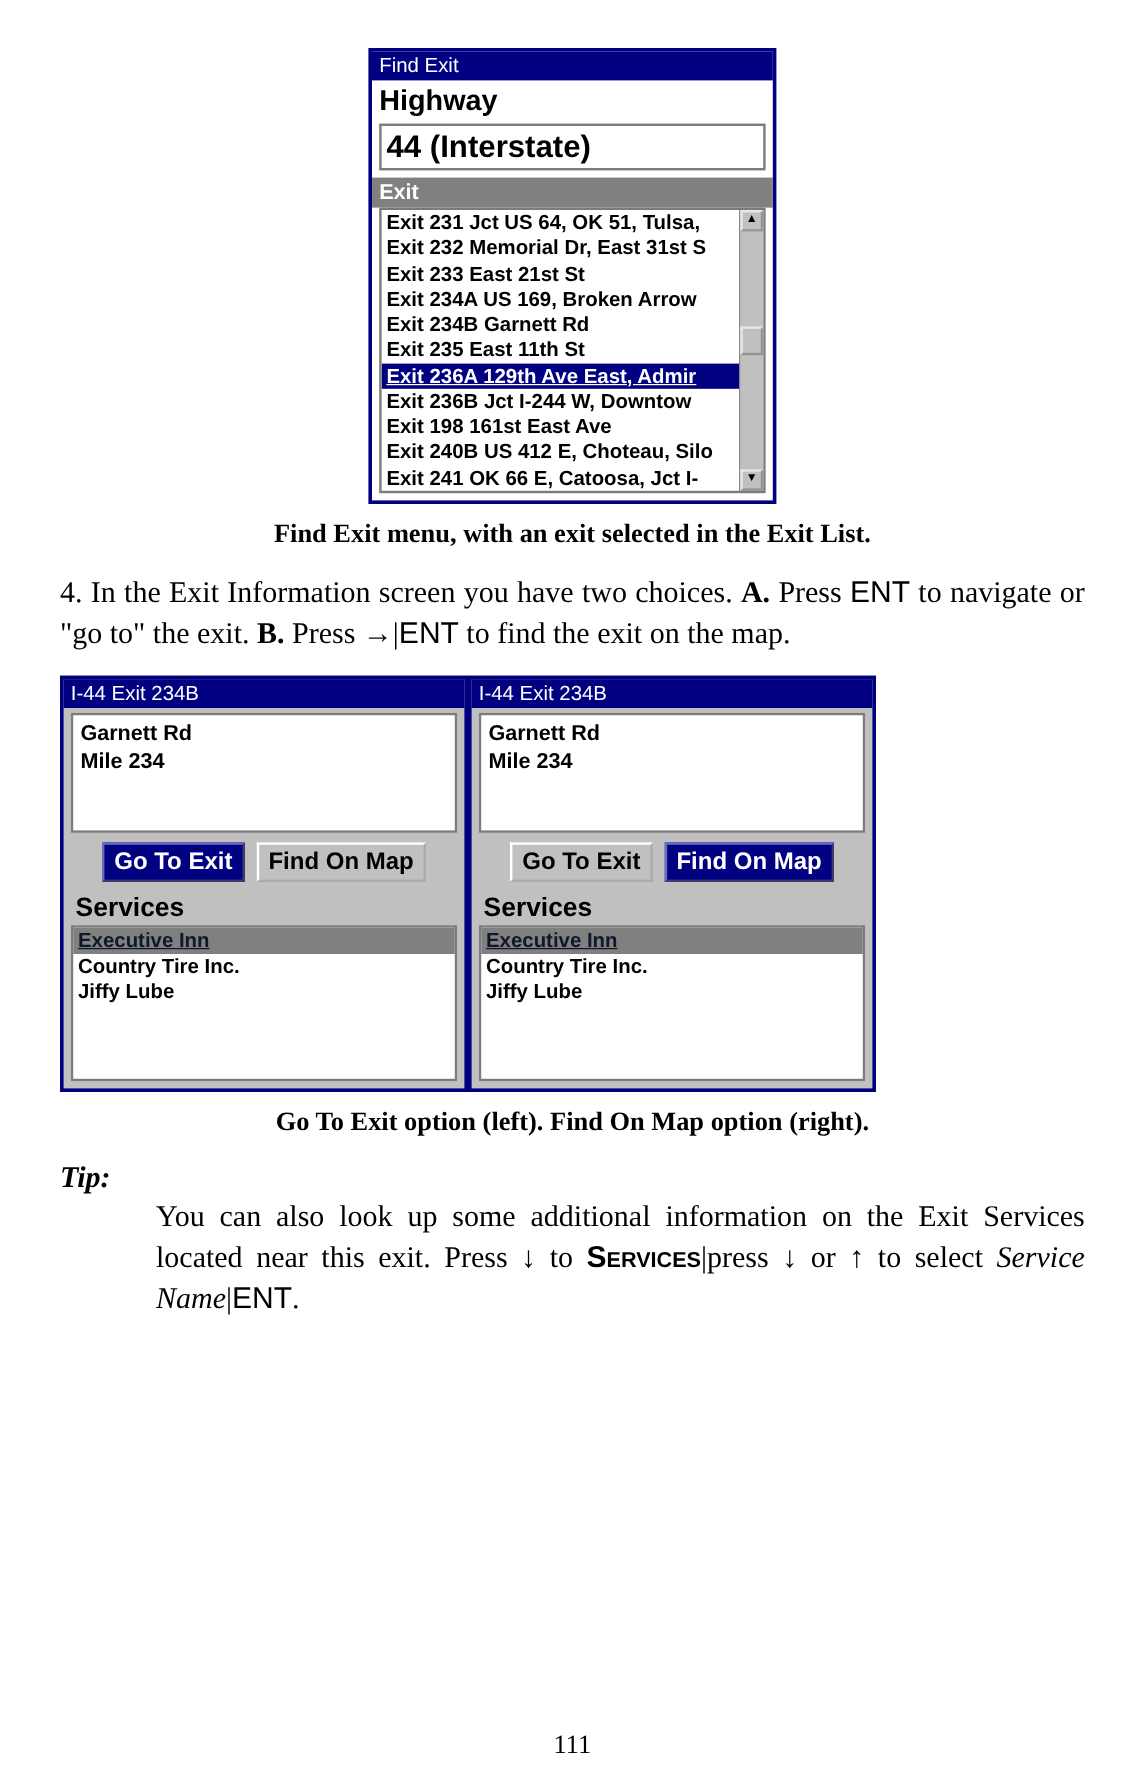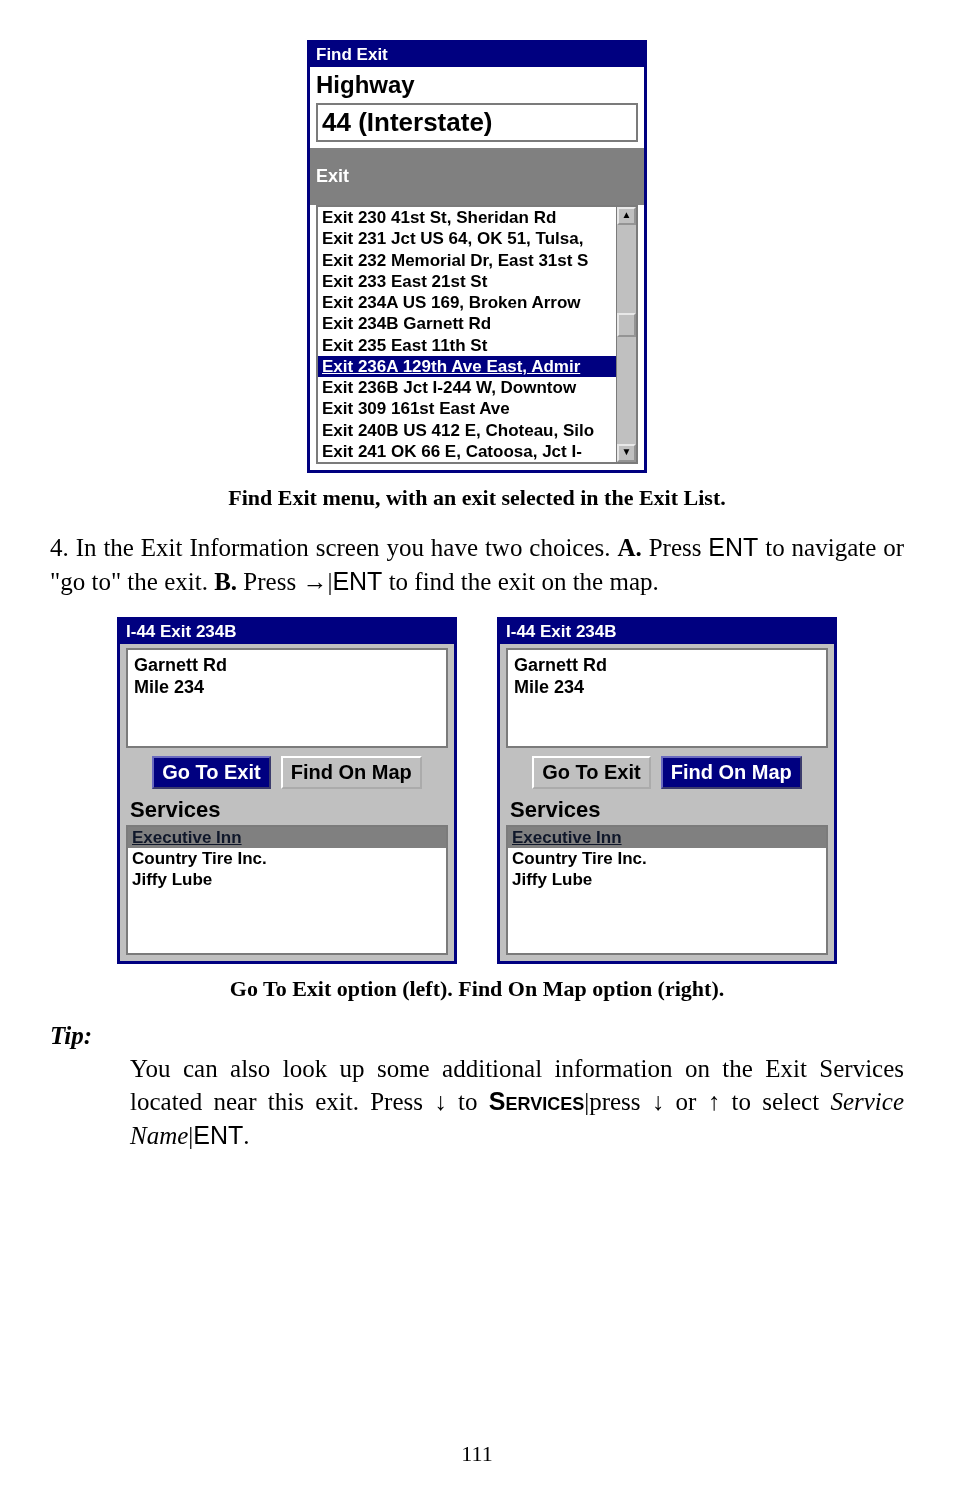--- a/index.html
+++ b/index.html
@@ -52,21 +52,21 @@
   
   .find-exit-window {
     width: 340px;
     border: 3px solid #000080;
     background: #fff;
     font-family: Arial, Helvetica, sans-serif;
   }
   .titlebar-dark {
     background: #000080;
     color: #fff;
-    font-weight: bold;
+    font-weight: normal;
     padding: 2px 6px;
     font-size: 17px;
     font-family: Arial, Helvetica, sans-serif;
   }
   .highway-label {
     font-size: 24px;
     font-weight: bold;
     padding: 4px 6px;
     font-family: Arial, Helvetica, sans-serif;
   }
@@ -75,21 +75,21 @@
     border: 2px solid #7b7b7b;
     padding: 2px 4px;
     font-size: 26px;
     font-weight: bold;
     font-family: Arial, Helvetica, sans-serif;
   }
   .section-grey {
     background: #808080;
     color: #fff;
     font-weight: bold;
-    padding: 18px 6px;
+    padding: 2px 6px;
     font-size: 18px;
     font-family: Arial, Helvetica, sans-serif;
   }
   .exit-list-wrap {
     margin: 0 6px 6px 6px;
     border: 2px solid #7b7b7b;
     display: flex;
     font-family: Arial, Helvetica, sans-serif;
   }
   .exit-list {
@@ -128,22 +128,20 @@
     left: 0; right: 0;
     top: 40%;
     height: 24px;
     background: #c0c0c0;
     border: 2px outset #e8e8e8;
   }
 
   
   .two-panels {
     display: flex;
-    justify-content: center;
-    gap: 40px;
     margin-bottom: 6px;
   }
   .exit-info-window {
     width: 340px;
     border: 3px solid #000080;
     background: #c0c0c0;
     font-family: Arial, Helvetica, sans-serif;
     display: flex;
     flex-direction: column;
   }
@@ -200,30 +198,29 @@
 <body>
 
 <div class="figure-block">
   <div class="find-exit-window">
     <div class="titlebar-dark">Find Exit</div>
     <div class="highway-label">Highway</div>
     <div class="highway-value">44 (Interstate)</div>
     <div class="section-grey">Exit</div>
     <div class="exit-list-wrap">
       <div class="exit-list" id="exit-list">
-          <div>Exit 230 41st St, Sheridan Rd</div>
           <div>Exit 231 Jct US 64, OK 51, Tulsa,</div>
           <div>Exit 232 Memorial Dr, East 31st S</div>
           <div>Exit 233 East 21st St</div>
           <div>Exit 234A US 169, Broken Arrow</div>
           <div>Exit 234B Garnett Rd</div>
           <div>Exit 235 East 11th St</div>
           <div class="exit-selected">Exit 236A 129th Ave East, Admir</div>
           <div>Exit 236B Jct I-244 W, Downtow</div>
-          <div>Exit 309 161st East Ave</div>
+          <div>Exit 198 161st East Ave</div>
           <div>Exit 240B US 412 E, Choteau, Silo</div>
           <div>Exit 241 OK 66 E, Catoosa, Jct I-</div>
         </div>
       <div class="scrollbar">
         <div class="sb-btn">▲</div>
         <div class="sb-track">
           <div class="sb-thumb"></div>
         </div>
         <div class="sb-btn">▼</div>
       </div>

